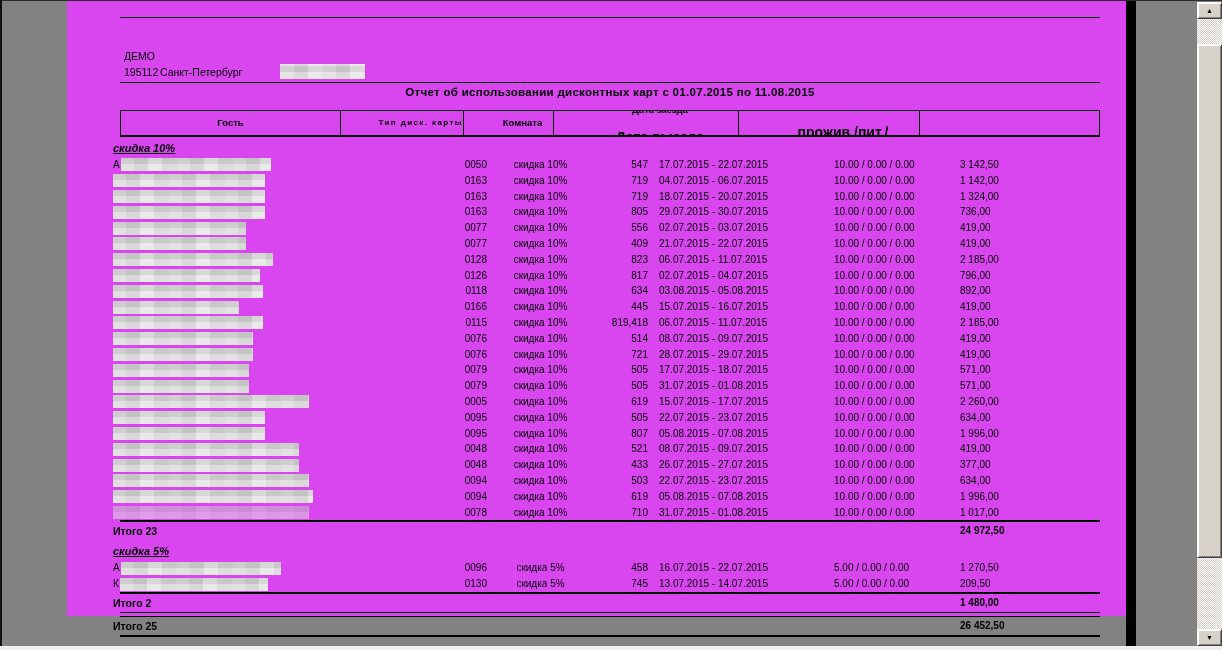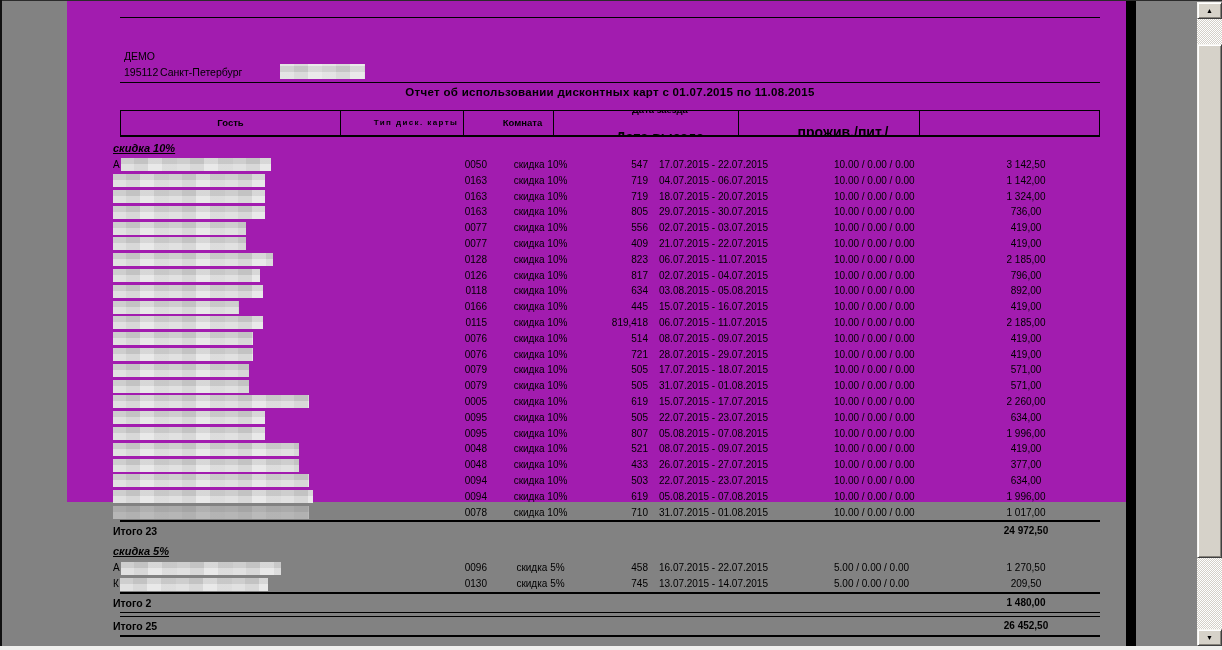--- a/index.html
+++ b/index.html
@@ -2,54 +2,54 @@
 <html><head>
 <meta charset="utf-8">
 <style>
   html,body{margin:0;padding:0;width:1222px;height:650px;overflow:hidden;
     background:#828282;font-family:"Liberation Sans",sans-serif;}
   .screen{position:relative;width:1222px;height:650px;background:#828282;}
   .edge-top{position:absolute;left:0;top:0;width:1222px;height:1px;background:#2b2b2b;}
   .edge-left{position:absolute;left:0;top:0;width:2px;height:650px;background:#111;}
   .edge-bottom{position:absolute;left:0;top:646px;width:1222px;height:4px;background:#f0f0ee;}
   
-  .page{position:absolute;left:67px;top:0;width:1059px;height:502px;background:#a21caf;color:#000;}
+  .page{position:absolute;left:67px;top:0;width:1059px;height:616px;background:#d946ef;color:#000;}
   .page-shadow{position:absolute;left:1126px;top:0;width:10px;height:646px;background:#000;}
   .rule{position:absolute;left:53px;width:980px;height:0;border-top:1px solid #000;}
   .top-rule{top:17px}
   .org-rule{top:82px}
   .org-line1{position:absolute;left:57px;top:50px;font-size:10.5px;}
   .org-zip{position:absolute;left:57px;top:66px;font-size:10.5px;}
   .org-city{position:absolute;left:93px;top:66px;font-size:10.5px;}
   .addr-blur{position:absolute;left:213px;top:64px;width:85px;height:15px;}
   .report-title{position:absolute;left:53px;top:86px;width:980px;text-align:center;
     font-size:11.5px;font-weight:bold;letter-spacing:.3px;}
   
   .rtable{position:absolute;left:53px;top:110px;width:980px;}
   .thead{display:flex;height:27px;box-sizing:border-box;border:1px solid #000;
     border-bottom-width:2px;overflow:hidden;gap:28px;}
   .th{box-sizing:border-box;border-right:1px solid #000;display:flex;flex-direction:column;
     justify-content:center;align-items:center;font-weight:bold;font-size:9.5px;line-height:10px;
     text-align:center;overflow:hidden;}
   .th:last-child{border-right:none;margin-top:45px;}
   .th .l2{font-size:14px;line-height:9px;margin-top:18px;}
-  .th-type{font-size:8px;letter-spacing:1.4px;}
+  .th-type{font-size:8px;letter-spacing:1.4px;align-items:flex-end;}
   .w-guest{width:220px}.w-card{width:153px}.w-type{width:95px}.w-room{width:62px}
   .w-dates{width:157px}.w-disc{width:153px}.w-sum{width:140px}
   .section-heading{height:20px;line-height:22px;font-size:11px;font-weight:bold;font-style:italic;
     text-decoration:underline;position:relative;left:-7px;}
   .trow{display:flex;height:15.8px;font-size:10px;}
   .cell{box-sizing:border-box;line-height:15.8px;white-space:nowrap;overflow:hidden;}
   .c-guest{width:220px;display:flex;align-items:center;position:relative;left:-7px;}
   .c-card{width:153px;text-align:right;padding-right:6px;}
   .c-type{width:95px;text-align:center;}
   .c-room{width:62px;text-align:right;padding-right:2px;}
   .c-dates{width:157px;padding-left:9px;}
   .c-disc{width:153px;padding-left:27px;}
-  .c-sum{width:140px;text-align:center;padding-right:8px;}
+  .c-sum{width:140px;text-align:left;padding-right:8px;}
   .initial{font-size:10px;margin-right:1px;}
   .blur{height:13px;
     background:
       repeating-linear-gradient(0deg, rgba(255,255,255,.22) 0 7px, rgba(0,0,0,.05) 7px 13px),
       repeating-linear-gradient(90deg, #d9d9d9 0 13px, #cdcdcd 13px 27px, #e3e3e3 27px 41px, #d3d3d3 41px 56px);}
   .blur.faint{opacity:.55;}
   .addr-blur{background:
       repeating-linear-gradient(0deg, rgba(255,255,255,.22) 0 7px, rgba(0,0,0,.05) 7px 13px),
       repeating-linear-gradient(90deg, #dcdcdc 0 14px, #d0d0d0 14px 28px, #e4e4e4 28px 42px);}
   .total-row{display:flex;height:18px;font-weight:bold;font-size:10.5px;}

